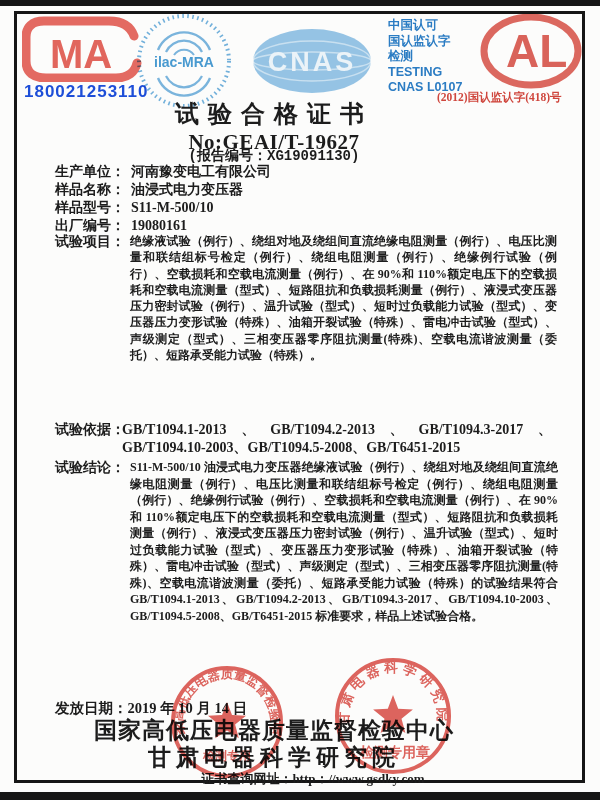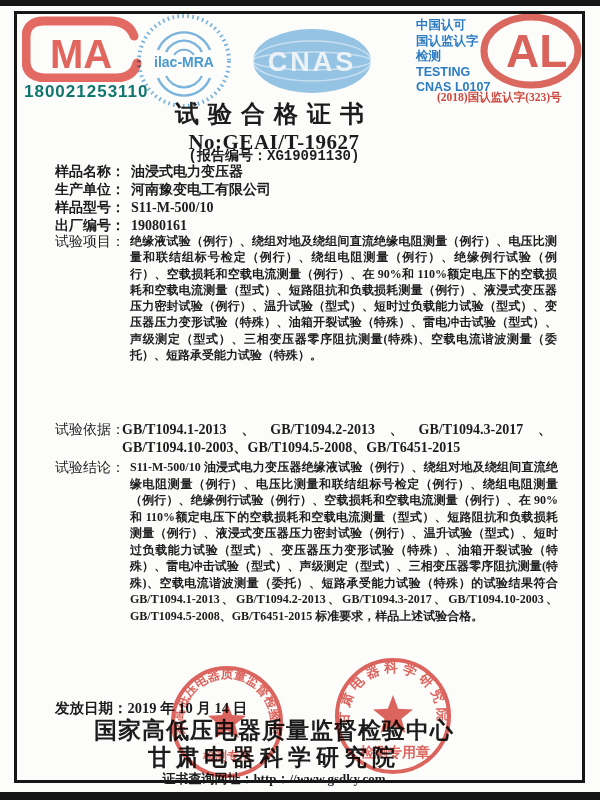--- a/index.html
+++ b/index.html
@@ -6,30 +6,30 @@
   .page{position:relative;width:600px;height:800px;background:#fcfcfb;overflow:hidden;
         font-family:"Liberation Serif","DejaVu Serif",serif;color:#1c1c1c;}
   .edge{position:absolute;left:0;right:0;background:#161616;}
   .edge.top{top:0;height:6px;}
   .edge.bottom{bottom:0;height:8px;}
   .frame{position:absolute;left:14px;top:11px;width:565px;height:766px;border:3px solid #161616;}
   .abs{position:absolute;}
   .center{left:0;width:548px;text-align:center;}
   .stamp{mix-blend-mode:multiply;}
   .cma-num{font-family:"Liberation Sans","DejaVu Sans",sans-serif;font-weight:bold;
-           font-size:17px;color:#0f766e;letter-spacing:1px;}
+           font-size:17px;color:#1d4ed8;letter-spacing:1px;}
   .accr{font-weight:bold;color:#2b7cc3;font-size:12.5px;line-height:15.5px;
         font-family:"Liberation Sans",sans-serif;}
   .cal-note{font-weight:bold;color:#cf463d;font-size:11.5px;white-space:nowrap;}
   .title{font-size:24px;font-weight:bold;letter-spacing:9px;}
   .certno{font-size:21px;font-weight:bold;letter-spacing:.5px;}
   .repno{font-size:14px;font-weight:bold;font-family:Liberation Mono, monospace;}
   .fieldrow{line-height:18px;font-size:14px;font-weight:bold;white-space:nowrap;}
   .fieldrow .lab{margin-right:6px;}
-  .seclab{font-size:14px;font-weight:normal;white-space:nowrap;}
+  .seclab{font-size:14px;font-weight:bold;white-space:nowrap;}
   .sectxt{font-size:12px;font-weight:bold;line-height:16.3px;text-align:justify;}
   .basistxt{font-size:14px;font-weight:bold;line-height:18px;text-align:justify;}
   .issue{font-size:14.5px;font-weight:bold;}
   .org1{font-size:23px;font-weight:bold;letter-spacing:1px;}
   .org2{font-size:23px;font-weight:bold;letter-spacing:5px;}
   .query{font-size:13px;font-weight:bold;}
 </style>
 </head>
 <body>
 
@@ -54,44 +54,44 @@
     <text x="0" y="6" text-anchor="middle" font-size="14" font-weight="bold" fill="#4a9cd4" font-family="Liberation Sans, sans-serif">ilac-MRA</text>
   </svg>
 
   <svg class="abs stamp" style="left:250px;top:26px;" width="124" height="70" viewBox="0 0 124 70">
     <ellipse cx="62" cy="35" rx="59" ry="32" fill="#85bce4" opacity="0.85"></ellipse>
     <ellipse cx="62" cy="35" rx="59" ry="20" fill="none" stroke="#ffffff" stroke-width="1.5" opacity="0.5"></ellipse>
     <ellipse cx="62" cy="35" rx="59" ry="9" fill="none" stroke="#ffffff" stroke-width="1.5" opacity="0.5"></ellipse>
     <text x="62" y="45" text-anchor="middle" font-size="27" font-weight="bold" fill="#eef6fc" letter-spacing="3" font-family="Liberation Sans, sans-serif">CNAS</text>
   </svg>
 
-  <div class="abs accr" style="left:388px;top:18px;margin-left:28px;">
+  <div class="abs accr" style="left:388px;top:18px;">
     <div>中国认可</div>
     <div>国认监认字</div>
     <div>检测</div>
     <div>TESTING</div>
     <div>CNAS L0107</div>
   </div>
 
   <svg class="abs stamp" style="left:479px;top:12px;" width="104" height="78" viewBox="0 0 104 78">
     <ellipse cx="52" cy="39" rx="47" ry="34" fill="none" stroke="#d9544a" stroke-width="7" opacity="0.88"></ellipse>
     <text x="27" y="55" font-size="46" font-weight="bold" fill="#d9544a" opacity="0.9" font-family="Liberation Sans, sans-serif">AL</text>
   </svg>
-  <div class="abs cal-note" style="left:437px;top:90px;">(2018)国认监认字(323)号</div>
+  <div class="abs cal-note" style="left:437px;top:90px;">(2012)国认监认字(418)号</div>
 
   <div class="abs center title" style="top:98px;">试验合格证书</div>
   <div class="abs center certno" style="top:130px;">No:GEAI/T-19627</div>
   <div class="abs center repno" style="top:147px;">(报告编号：XG19091130)</div>
 
   <div class="abs" style="left:55px;top:163px;">
     <div class="fieldrow">
-      <span class="lab">样品名称：</span><span>油浸式电力变压器</span>
+      <span class="lab">生产单位：</span><span>河南豫变电工有限公司</span>
     </div>
     <div class="fieldrow">
-      <span class="lab">生产单位：</span><span>河南豫变电工有限公司</span>
+      <span class="lab">样品名称：</span><span>油浸式电力变压器</span>
     </div>
     <div class="fieldrow">
       <span class="lab">样品型号：</span><span>S11-M-500/10</span>
     </div>
     <div class="fieldrow">
       <span class="lab">出厂编号：</span><span>19080161</span>
     </div>
   </div>
 
   <div class="abs seclab" style="left:55px;top:233px;">试验项目：</div>
@@ -102,21 +102,21 @@
 
   <div class="abs seclab" style="left:55px;top:459px;">试验结论：</div>
   <div class="abs sectxt" style="left:130px;top:459px;width:428px;line-height:16.5px;">S11-M-500/10 油浸式电力变压器绝缘液试验（例行）、绕组对地及绕组间直流绝缘电阻测量（例行）、电压比测量和联结组标号检定（例行）、绕组电阻测量（例行）、绝缘例行试验（例行）、空载损耗和空载电流测量（例行）、在 90%和 110%额定电压下的空载损耗和空载电流测量（型式）、短路阻抗和负载损耗测量（例行）、液浸式变压器压力密封试验（例行）、温升试验（型式）、短时过负载能力试验（型式）、变压器压力变形试验（特殊）、油箱开裂试验（特殊）、雷电冲击试验（型式）、声级测定（型式）、三相变压器零序阻抗测量(特殊)、空载电流谐波测量（委托）、短路承受能力试验（特殊）的试验结果符合 GB/T1094.1-2013、GB/T1094.2-2013、GB/T1094.3-2017、GB/T1094.10-2003、GB/T1094.5-2008、GB/T6451-2015 标准要求，样品上述试验合格。</div>
 
   <div class="abs issue" style="left:55px;top:699px;">
     <span>发放日期：</span><span>2019 年 10 月 14 日</span>
   </div>
 
   <div class="abs center org1" style="top:715px;">国家高低压电器质量监督检验中心</div>
   <div class="abs center org2" style="top:742px;">甘肃电器科学研究院</div>
-  <div class="abs center query" style="top:770px;">证书查询网址：http：//www.gsdky.com</div>
+  <div class="abs center query" style="top:770px;padding-left:39px;">证书查询网址：http：//www.gsdky.com</div>
 
   <svg class="abs stamp" style="left:168px;top:663px;" width="118" height="118" viewBox="-59 -59 118 118">
     <defs>
         <path id="arcL" d="M -41,16 A 44 44 0 1 1 41,16" fill="none"></path>
       </defs>
     <g opacity="0.82">
       <circle r="54" fill="none" stroke="#d8443c" stroke-width="4"></circle>
       <polygon points="0,-20 5,-6.9 19,-6.2 8.1,2.6 11.8,16.2 0,8.5 -11.8,16.2 -8.1,2.6 -19,-6.2 -5,-6.9" fill="#d8443c"></polygon>
       <text font-size="12.5" font-weight="bold" fill="#d8443c">
         <textPath href="#arcL" startOffset="50%" text-anchor="middle">国家高低压电器质量监督检验中心</textPath>

